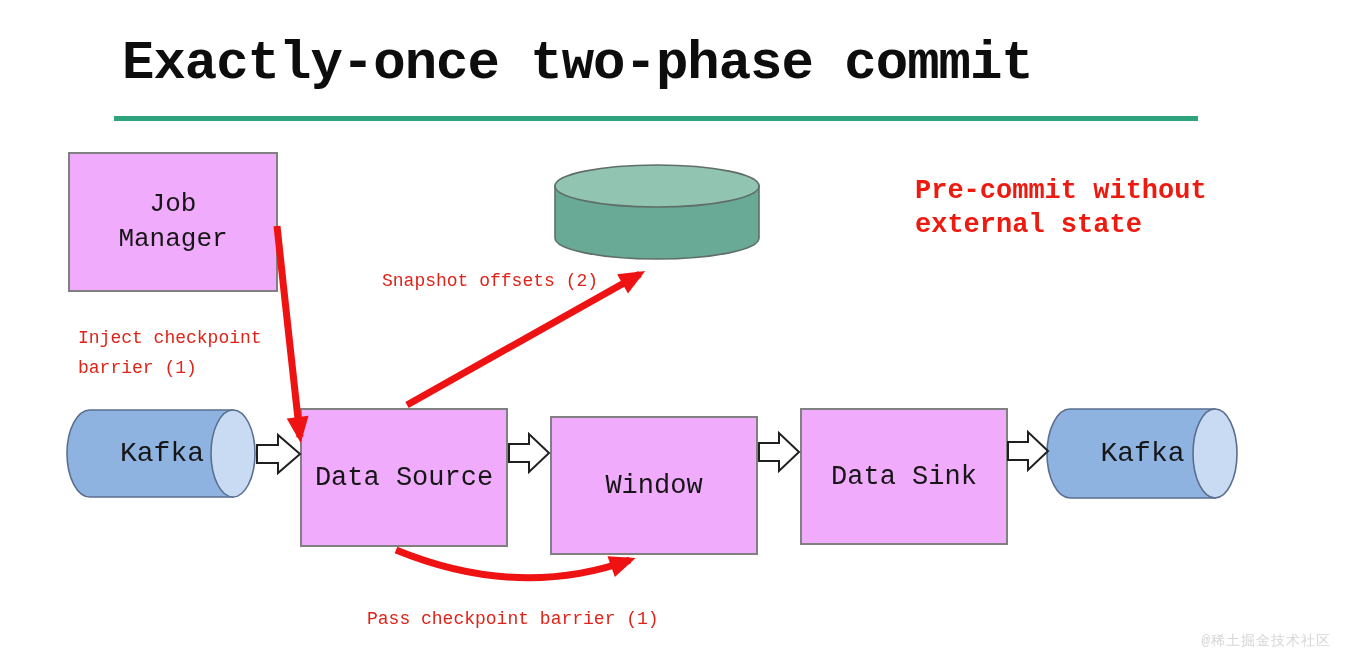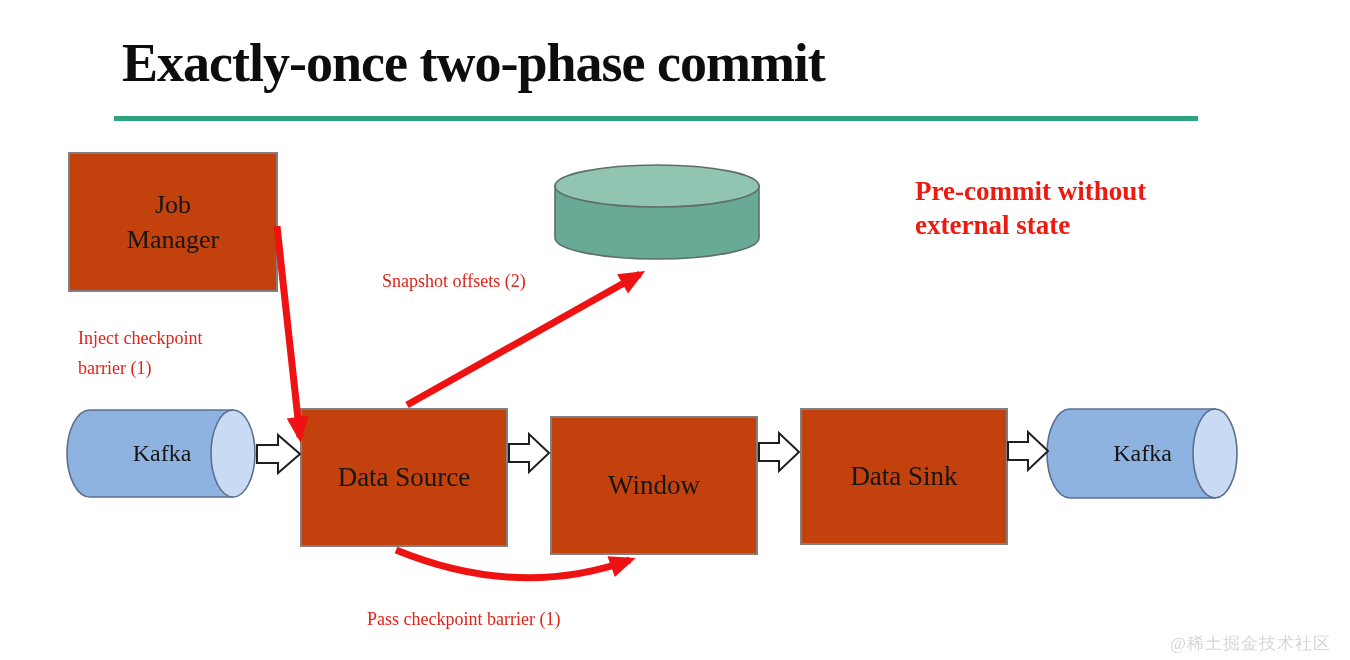--- a/index.html
+++ b/index.html
@@ -1,55 +1,55 @@
 <!DOCTYPE html>
 <html><head>
 <meta charset="utf-8">
 <style>
   html,body{margin:0;padding:0;background:#fff;}
   .stage{
     position:relative;width:1339px;height:660px;background:#ffffff;overflow:hidden;
-    font-family:Liberation Serif, serif;color:#161616;
+    font-family:Liberation Mono, monospace;color:#161616;
   }
   h1.title{
     margin:0;position:absolute;left:122px;top:34px;
     font-size:54px;font-weight:bold;letter-spacing:-1px;color:#0d0d0d;line-height:1.1;
   }
   .underline{position:absolute;left:114px;top:116px;width:1084px;height:5px;background:#2FA37E;}
   .box{
-    position:absolute;background:#c2410c;border:2px solid #808080;box-sizing:border-box;
+    position:absolute;background:#f0abfc;border:2px solid #808080;box-sizing:border-box;
     display:flex;align-items:center;justify-content:center;
     font-size:27px;color:#161616;z-index:1;text-align:center;
   }
   .box-job{left:68px;top:152px;width:210px;height:140px;font-size:26px;line-height:35px;}
   .box-src{left:300px;top:408px;width:208px;height:139px;}
   .box-win{left:550px;top:408px;width:208px;height:139px;margin-top:8px;}
   .box-sink{left:800px;top:408px;width:208px;height:137px;}
   svg.overlay{position:absolute;left:0;top:0;z-index:3;pointer-events:none;}
   .cyl-label{
     position:absolute;z-index:4;display:flex;align-items:center;justify-content:center;
-    font-size:24px;color:#161616;text-align:center;
+    font-size:28px;color:#161616;text-align:center;
   }
   .lbl-kleft{left:68px;top:410px;width:188px;height:87px;}
   .lbl-kright{left:1048px;top:409px;width:189px;height:89px;}
   .lbl-state{left:555px;top:188px;width:204px;height:70px;font-size:26px;line-height:32px;}
   .preline{white-space:pre-line;}
   .red-note{
     position:absolute;z-index:4;color:#E02318;font-size:18px;line-height:30px;
   }
   .note-inject{left:78px;top:323px;}
   .note-snapshot{left:382px;top:266px;}
   .note-pass{left:367px;top:604px;}
   .note-precommit{
     left:915px;top:174px;width:300px;text-align:left;
     font-weight:bold;font-size:27px;line-height:34px;color:#ED1A10;
   }
   .watermark{
     position:absolute;right:8px;top:632px;z-index:5;
-    font-size:17px;color:#d6d6d6;letter-spacing:1px;
+    font-size:14px;color:#d6d6d6;letter-spacing:1px;
   }
 </style>
 </head>
 <body>
 
 <div class="stage">
 
   <h1 class="title">Exactly-once two-phase commit</h1>
   <div class="underline"></div>
 

